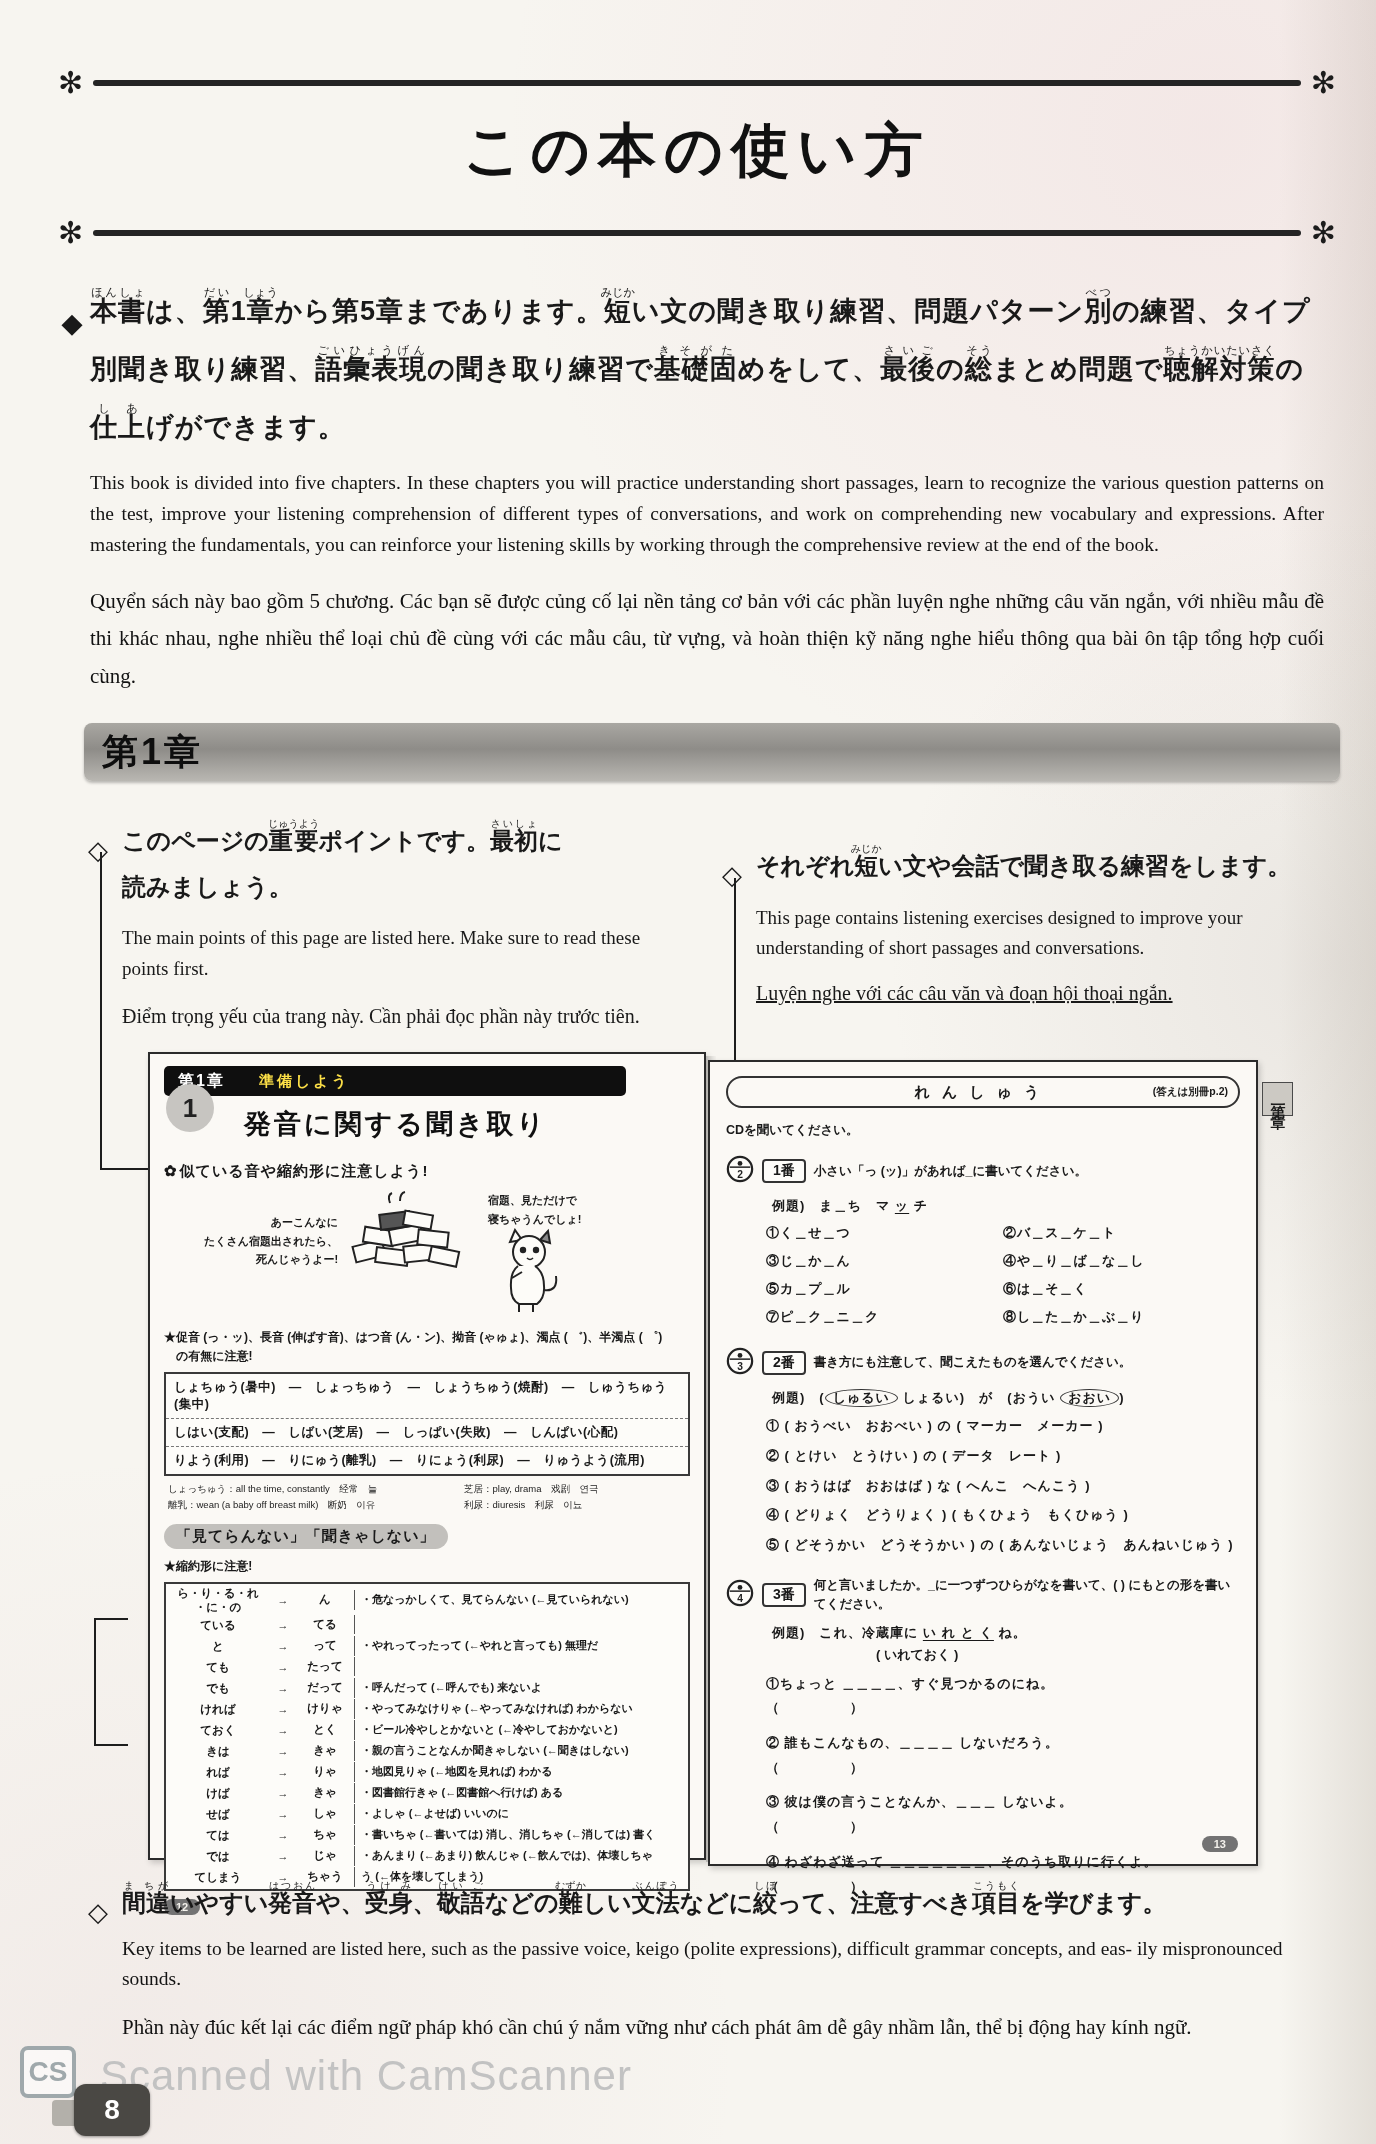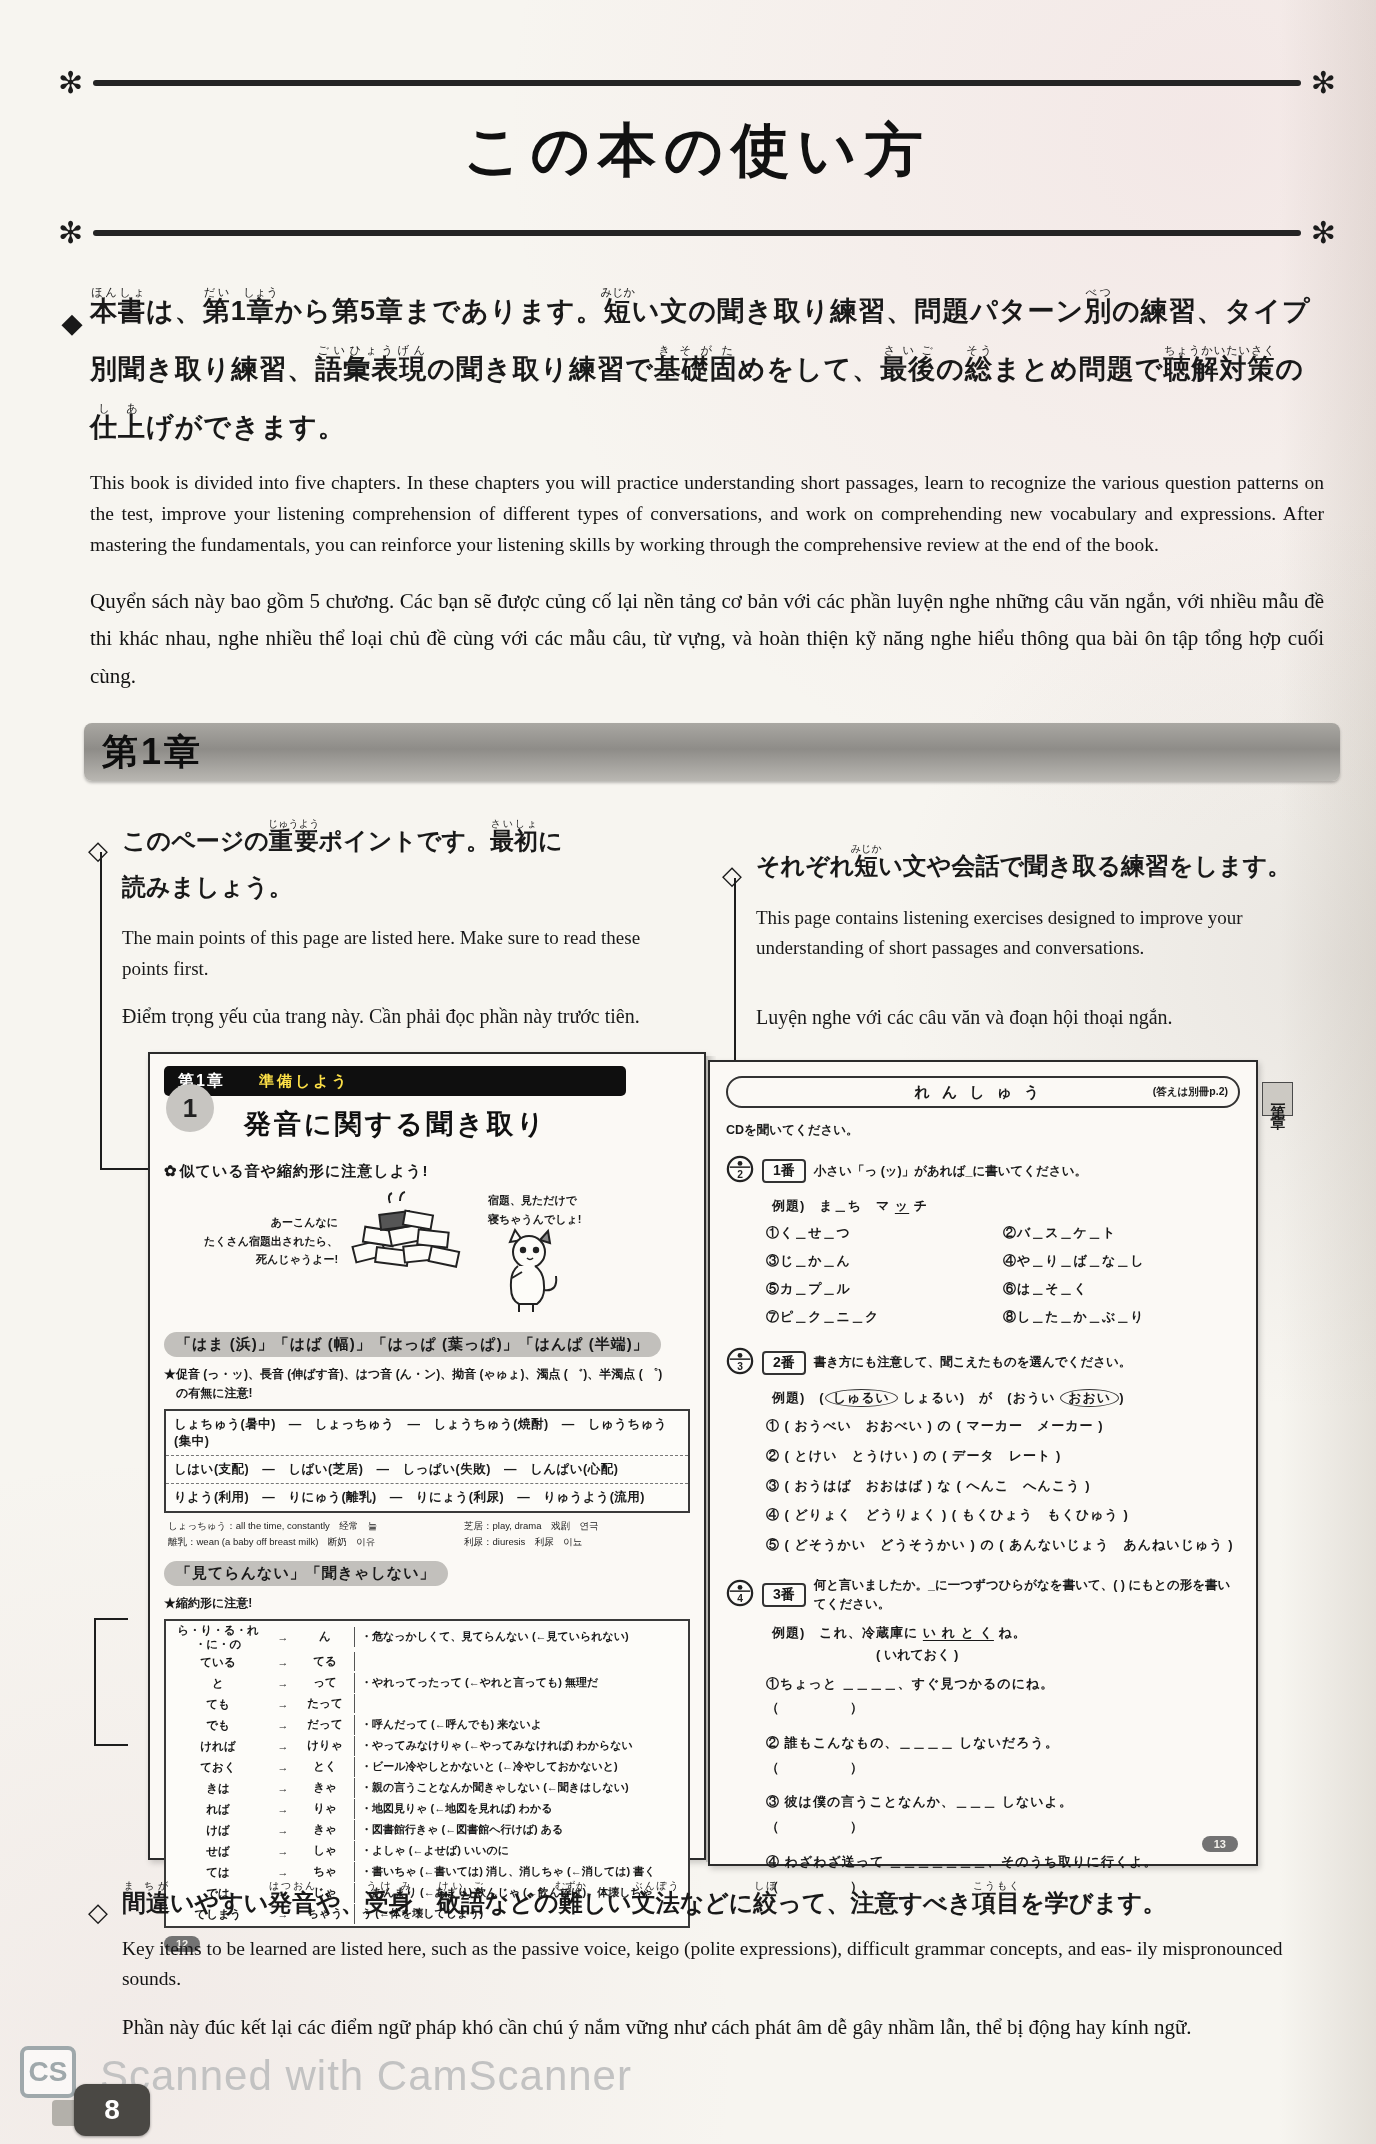--- a/index.html
+++ b/index.html
@@ -163,21 +163,21 @@
     <p class="col-en">The main points of this page are listed here. Make sure to read these points first.</p>
     <p class="col-vn">Điểm trọng yếu của trang này. Cần phải đọc phần này trước tiên.</p>
   </div>
 
   <div class="abs" style="left:722px; top:843px; width:626px;">
     <div class="col-head">
       <span class="bullet">◇</span>
       <span>それぞれ<ruby>短<rt>みじか</rt></ruby>い文や会話で聞き取る練習をします。</span>
     </div>
     <p class="col-en">This page contains listening exercises designed to improve your understanding of short passages and conversations.</p>
-    <p class="col-vn" style="margin-top:38px;">Luyện nghe với các câu văn và đoạn hội thoại ngắn.</p>
+    <p class="col-vn" style="margin-top:14px;text-decoration:underline;">Luyện nghe với các câu văn và đoạn hội thoại ngắn.</p>
   </div>
 
   <div class="conn" style="left:100px; top:852px; width:2px; height:318px;"></div>
   <div class="conn" style="left:100px; top:1168px; width:116px; height:2px;"></div>
   <div class="conn" style="left:734px; top:878px; width:2px; height:232px;"></div>
   <div class="conn" style="left:734px; top:1108px; width:38px; height:2px;"></div>
   <div class="conn" style="left:94px; top:1618px; width:2px; height:128px;"></div>
   <div class="conn" style="left:94px; top:1618px; width:34px; height:2px;"></div>
   <div class="conn" style="left:94px; top:1744px; width:34px; height:2px;"></div>
 
@@ -232,23 +232,20 @@
               </g>
               <circle cx="35" cy="22" r="3.2" fill="#222"></circle>
               <circle cx="48" cy="22" r="3.2" fill="#222"></circle>
               <path d="M39 30 q3 3 6 0" stroke="#222" stroke-width="1.6" fill="none"></path>
               <path d="M24 50 l10 -6" stroke="#222" stroke-width="2" fill="none"></path>
             </svg>
           </span>
         </div>
       </div>
 
-      <div>
-        <span class="gray-pill">「はま (浜)」「はば (幅)」「はっぱ (葉っぱ)」「はんぱ (半端)」</span>
-      </div>
       <div class="star-note">★促音 (っ・ッ)、長音 (伸ばす音)、はつ音 (ん・ン)、拗音 (ゃゅょ)、濁点 ( ゛)、半濁点 ( ゜)
 　の有無に注意!</div>
 
       <div class="snd-table">
 
           <div class="snd-row">しょちゅう(暑中)　―　しょっちゅう　―　しょうちゅう(焼酎)　―　しゅうちゅう(集中)</div>
 
           <div class="snd-row">しはい(支配)　―　しばい(芝居)　―　しっぱい(失敗)　―　しんぱい(心配)</div>
 
           <div class="snd-row">りよう(利用)　―　りにゅう(離乳)　―　りにょう(利尿)　―　りゅうよう(流用)</div>

